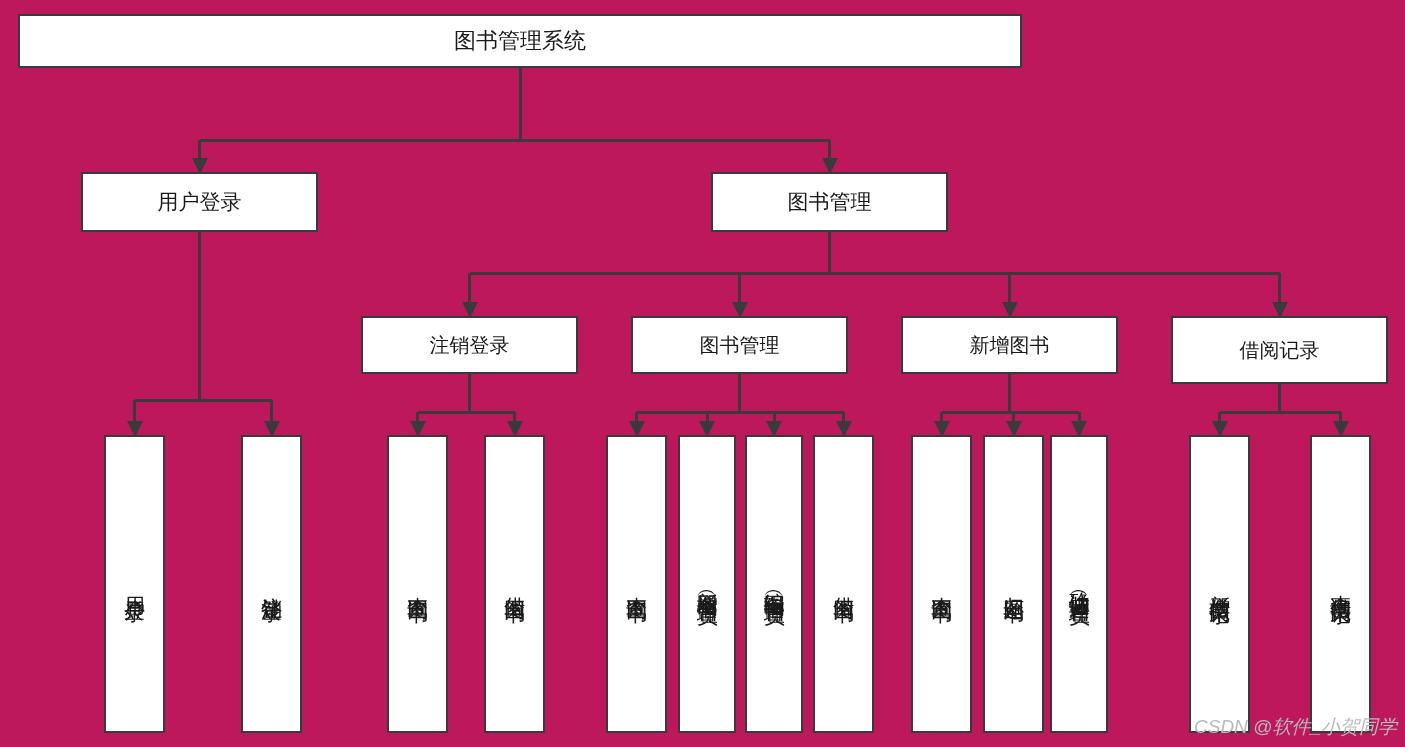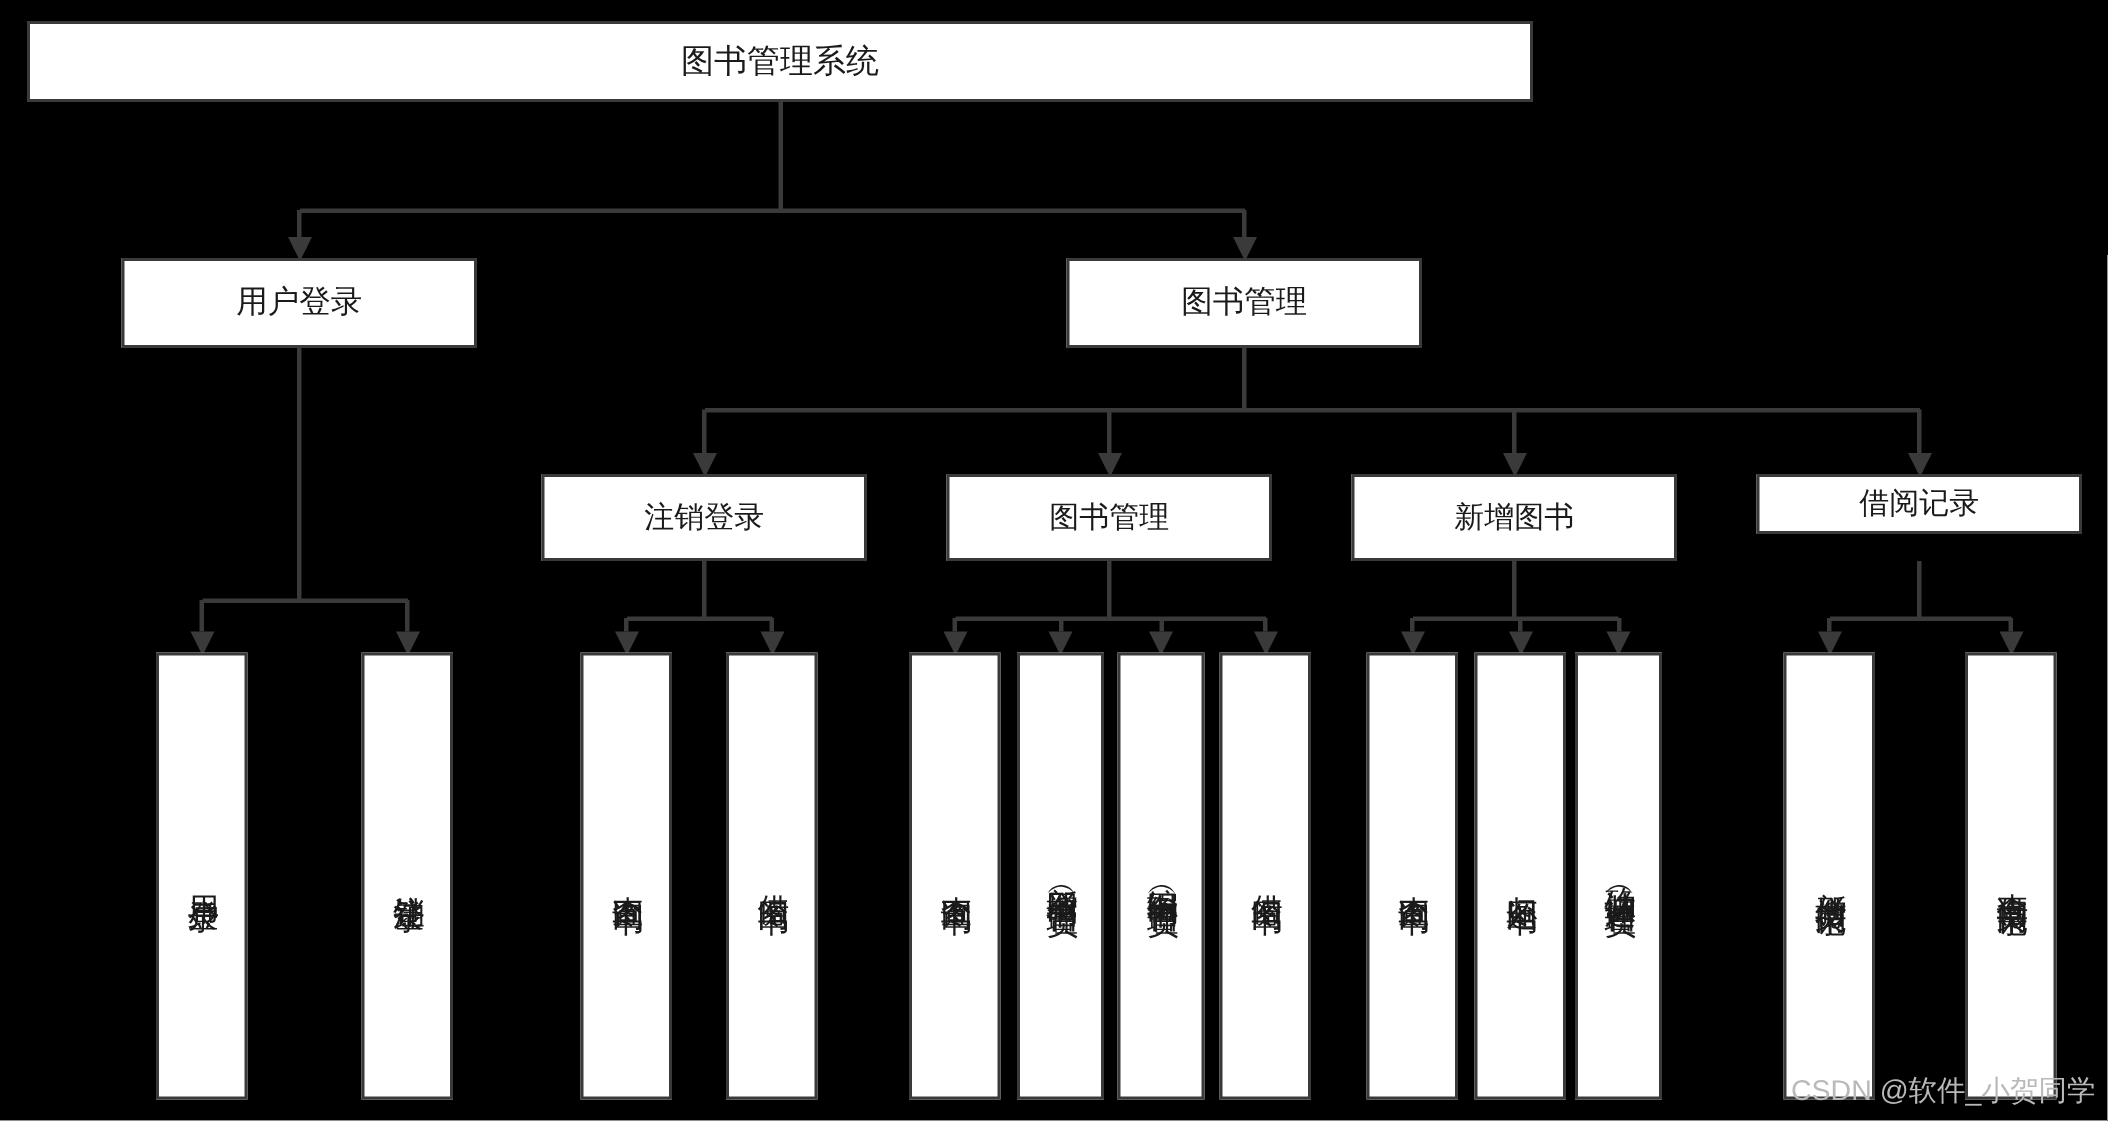--- a/index.html
+++ b/index.html
@@ -7,21 +7,21 @@
     padding: 0;
     background: #ffffff;
   }
   body {
     font-family: "Liberation Sans", "DejaVu Sans", sans-serif;
   }
   #canvas {
     position: relative;
     width: 1405px;
     height: 747px;
-    background: #000000;
+    background: #be185d;
     overflow: hidden;
   }
   .node {
     position: absolute;
     box-sizing: border-box;
     border: 2px solid #3a3a3a;
     background: #ffffff;
     color: #1a1a1a;
     display: flex;
     align-items: center;
@@ -145,21 +145,21 @@
       </div>
       <div class="node level3" style="left: 361px; top: 316px; width: 217px; height: 58px;">
         <span>注销登录</span>
       </div>
       <div class="node level3" style="left: 631px; top: 316px; width: 217px; height: 58px;">
         <span>图书管理</span>
       </div>
       <div class="node level3" style="left: 901px; top: 316px; width: 217px; height: 58px;">
         <span>新增图书</span>
       </div>
-      <div class="node level3" style="left: 1171px; top: 316px; width: 217px; height: 40px;">
+      <div class="node level3" style="left: 1171px; top: 316px; width: 217px; height: 68px;">
         <span>借阅记录</span>
       </div>
       <div class="node leaf" style="left: 104px; top: 435px; width: 61px; height: 298px;">
         <span class="vlabel">用户登录</span>
       </div>
       <div class="node leaf" style="left: 241px; top: 435px; width: 61px; height: 298px;">
         <span class="vlabel">注销登录</span>
       </div>
       <div class="node leaf" style="left: 387px; top: 435px; width: 61px; height: 298px;">
         <span class="vlabel">查询图书</span>
@@ -189,15 +189,15 @@
         <span class="vlabel">确认归还（管理员）</span>
       </div>
       <div class="node leaf" style="left: 1189px; top: 435px; width: 61px; height: 298px;">
         <span class="vlabel">新增借阅记录</span>
       </div>
       <div class="node leaf" style="left: 1310px; top: 435px; width: 61px; height: 298px;">
         <span class="vlabel">查询借阅记录</span>
       </div>
     </div>
 
-  <div class="watermark" style="left: 1194px; top: 714px;">CSDN @软件_小贺同学</div>
+  <div class="watermark" style="left: 1194px; top: 714px; font-style: italic;">CSDN @软件_小贺同学</div>
 
 </div>
 
 </body></html>

